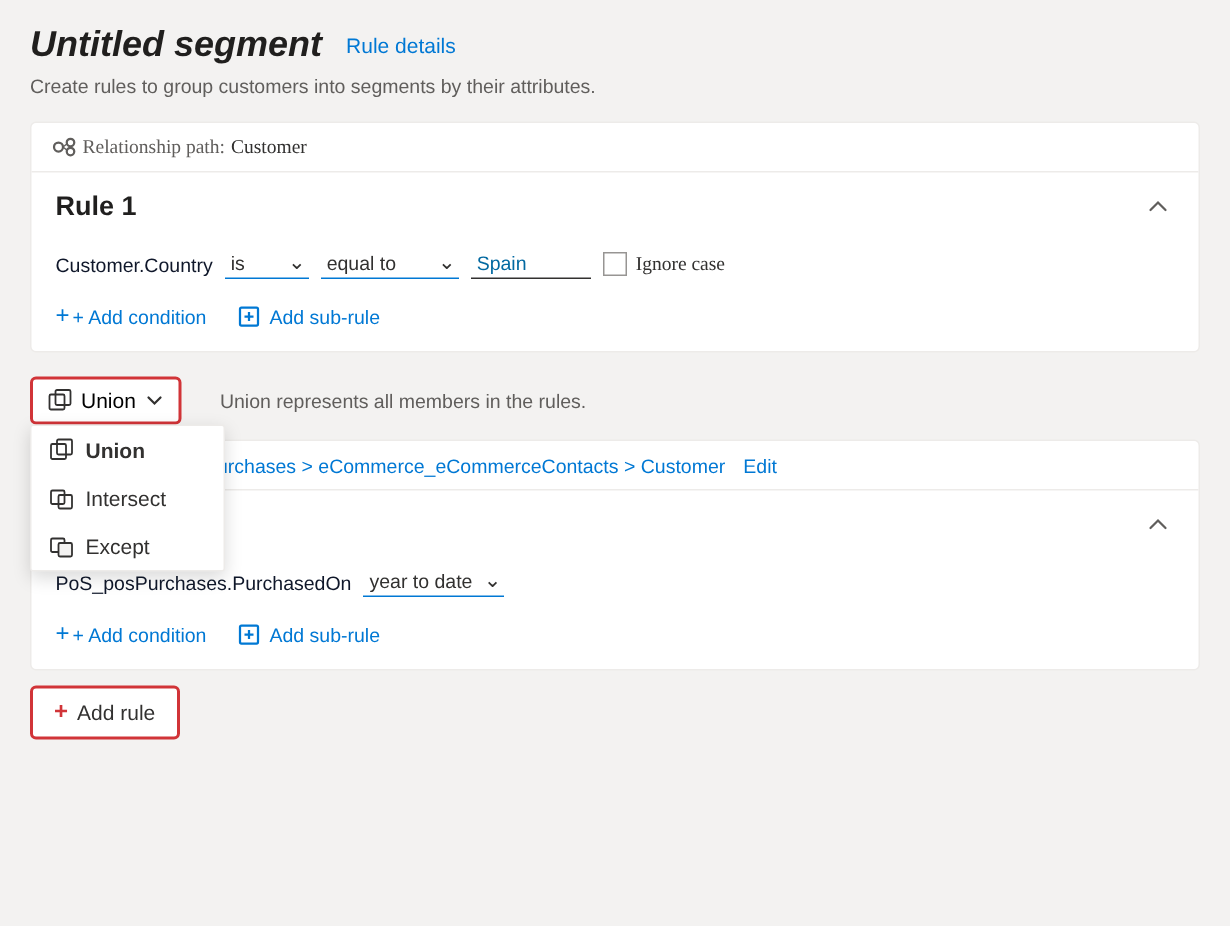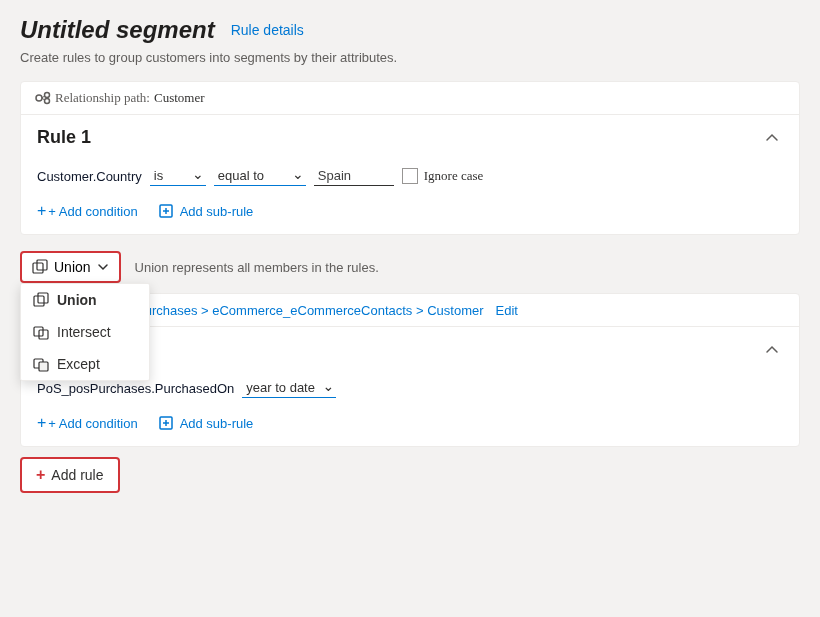--- a/index.html
+++ b/index.html
@@ -107,21 +107,21 @@
       top: 0px;
       pointer-events: none;
       font-size: 14px;
       color: #323130;
     }
     .condition-value-input {
       border: none;
       border-bottom: 1px solid #323130;
       background: transparent;
       font-size: 13px;
-      color: #404040;
+      color: #0369a1;
       padding: 2px 4px;
       width: 80px;
     }
     .ignore-case-wrapper {
       display: flex;
       align-items: center;
       gap: 6px;
       font-size: 13px;
       font-family: Liberation Serif, serif;
     }
@@ -336,21 +336,21 @@
         </svg>
         <span>Add sub-rule</span>
       </button>
     </div>
   </div>
 
   
   <div class="union-row">
     <div class="union-col">
 
-      <div style="display:flex;align-items:center;gap:0;padding:6px 0;">
+      <div style="display:flex;align-items:center;gap:12px;padding:6px 0;">
         <div style="position:relative;">
           <button class="union-dropdown-trigger">
             <svg width="16" height="16" viewBox="0 0 16 16">
               <rect x="1" y="4" width="10" height="10" rx="1" fill="none" stroke="#323130" stroke-width="1.2"></rect>
               <rect x="5" y="1" width="10" height="10" rx="1" fill="none" stroke="#323130" stroke-width="1.2"></rect>
             </svg>
             <span>Union</span>
             <svg width="12" height="12" viewBox="0 0 12 12">
               <path d="M2 4L6 8L10 4" stroke="#323130" stroke-width="1.5" stroke-linecap="round" fill="none"></path>
             </svg>

